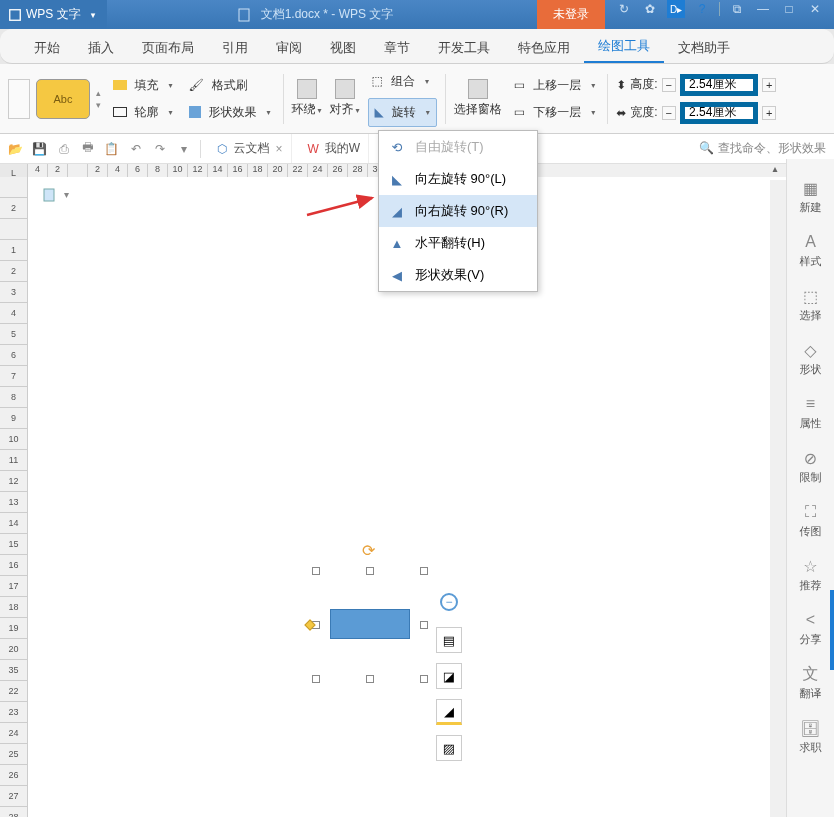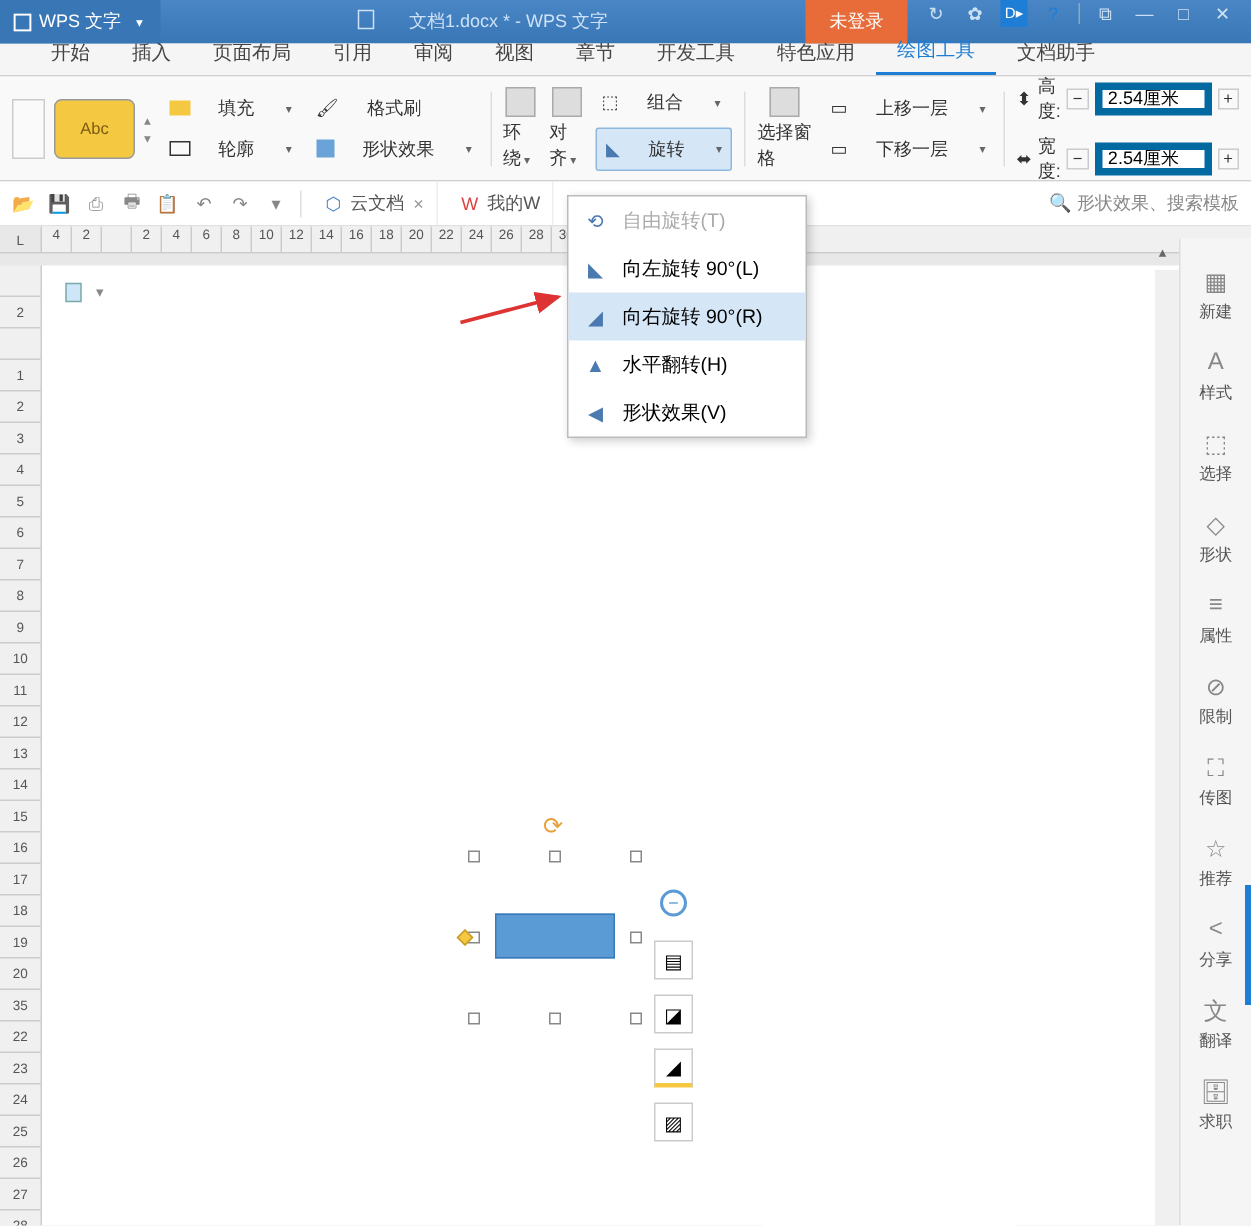--- a/index.html
+++ b/index.html
@@ -2,36 +2,36 @@
 <html><head>
 <meta charset="utf-8">
 <style>
 * { margin: 0; padding: 0; box-sizing: border-box; font-family: "Microsoft YaHei", sans-serif; }
 body { background: #e8e8e8; width: 834px; height: 817px; overflow: hidden; position: relative; }
 
 .title-bar { height: 29px; background: linear-gradient(#4a86c5, #3876b5); display: flex; align-items: center; color: #fff; font-size: 12px; }
 .app-logo { padding: 0 8px; display: flex; align-items: center; gap: 4px; background: #3876b5; height: 100%; }
 .app-logo svg { width: 14px; height: 14px; }
 .title-dd { width: 8px; margin-left: 6px; font-size: 9px; }
-.title-doc { margin-left: 130px; display: flex; gap: 22px; color: #cde2f6; }
+.title-doc { margin-left: 130px; display: flex; align-items: center; gap: 10px; color: #cde2f6; }
 .title-right { margin-left: auto; display: flex; align-items: flex-start; height: 100%; }
 .login-btn { background: #e86c3a; padding: 0 16px; height: 100%; display: flex; align-items: center; font-size: 12px; color: #fff; }
 .title-icons { display: flex; gap: 8px; padding: 0 10px; align-items: center; }
 .title-icons span { width: 18px; height: 18px; display: flex; align-items: center; justify-content: center; color: #cce0f3; cursor: pointer; }
 
-.tabs { height: 22px; background: #f5f5f5; display: flex; align-items: flex-end; padding-left: 20px; border-bottom: 1px solid #d0d0d0; }
+.tabs { height: 35px; background: #f5f5f5; display: flex; align-items: flex-end; padding-left: 20px; border-bottom: 1px solid #d0d0d0; border-radius: 12px; }
 .tab { padding: 6px 14px; font-size: 13px; color: #444; cursor: pointer; }
 .tab.active { color: #1e7dd4; border-bottom: 2px solid #1e7dd4; }
 
 .ribbon { height: 70px; background: #f9f9f9; border-bottom: 1px solid #d0d0d0; display: flex; align-items: center; padding: 4px 8px; gap: 8px; font-size: 12px; color: #333; overflow: hidden; }
 .ribbon-sep { width: 1px; height: 50px; background: #ddd; }
 .ribbon-group { display: flex; align-items: center; gap: 6px; }
 .shape-preview { width: 54px; height: 40px; background: #f5c842; border: 1px solid #999; border-radius: 5px; display: flex; align-items: center; justify-content: center; font-size: 11px; color: #7a5c10; }
 .ribbon-col { display: flex; flex-direction: column; gap: 6px; }
-.ribbon-btn { display: flex; align-items: center; gap: 19px; padding: 2px 4px; font-size: 12px; cursor: pointer; white-space: nowrap; }
+.ribbon-btn { display: flex; align-items: center; gap: 8px; padding: 2px 4px; font-size: 12px; cursor: pointer; white-space: nowrap; }
 .ribbon-btn.hl { background: #d5e6f7; border: 1px solid #8fb8e0; border-radius: 2px; padding: 5px 6px; }
 .ribbon-vert { display: flex; flex-direction: column; align-items: center; gap: 2px; cursor: pointer; }
 .ribbon-vert .icn { width: 20px; height: 20px; background: #ddd; border: 1px solid #aaa; }
 .dropdown-arrow { font-size: 8px; color: #666; margin-left: 2px; }
 .dim-input { display: flex; align-items: center; gap: 4px; }
 .dim-input input { width: 78px; height: 22px; border: 5px solid #0369a1; padding: 0 4px; font-size: 12px; text-align: left; }
 
 .secondary-bar { height: 30px; background: #fff; border-bottom: 1px solid #e0e0e0; display: flex; align-items: center; padding: 0 8px; gap: 8px; font-size: 12px; color: #555; }
 .sb-icon { width: 16px; height: 16px; display: inline-flex; align-items: center; justify-content: center; font-size: 12px; color: #888; }
 .doc-tab { display: flex; align-items: center; gap: 6px; padding: 0 8px; border-right: 1px solid #eee; height: 100%; }
@@ -234,21 +234,21 @@
   <span style="width:1px;height:18px;background:#ddd;"></span>
   <div class="doc-tab">
     <span style="color:#4a86c5;">⬡</span>
     <span>云文档</span>
     <span class="close">×</span>
   </div>
   <div class="doc-tab">
     <span style="color:#d44;">W</span>
     <span>我的W</span>
   </div>
-  <span class="search-label">🔍 <span>形状效果、搜索模板</span></span>
+  <span class="search-label">🔍 <span>查找命令、形状效果</span></span>
 </div>
 
 <div class="ruler-h">
   <div class="ruler-corner">L</div>
   <div id="ruler-h-marks" style="display:flex;">
       <div class="mark">4</div>
       <div class="mark">2</div>
       <div class="mark"></div>
       <div class="mark">2</div>
       <div class="mark">4</div>

